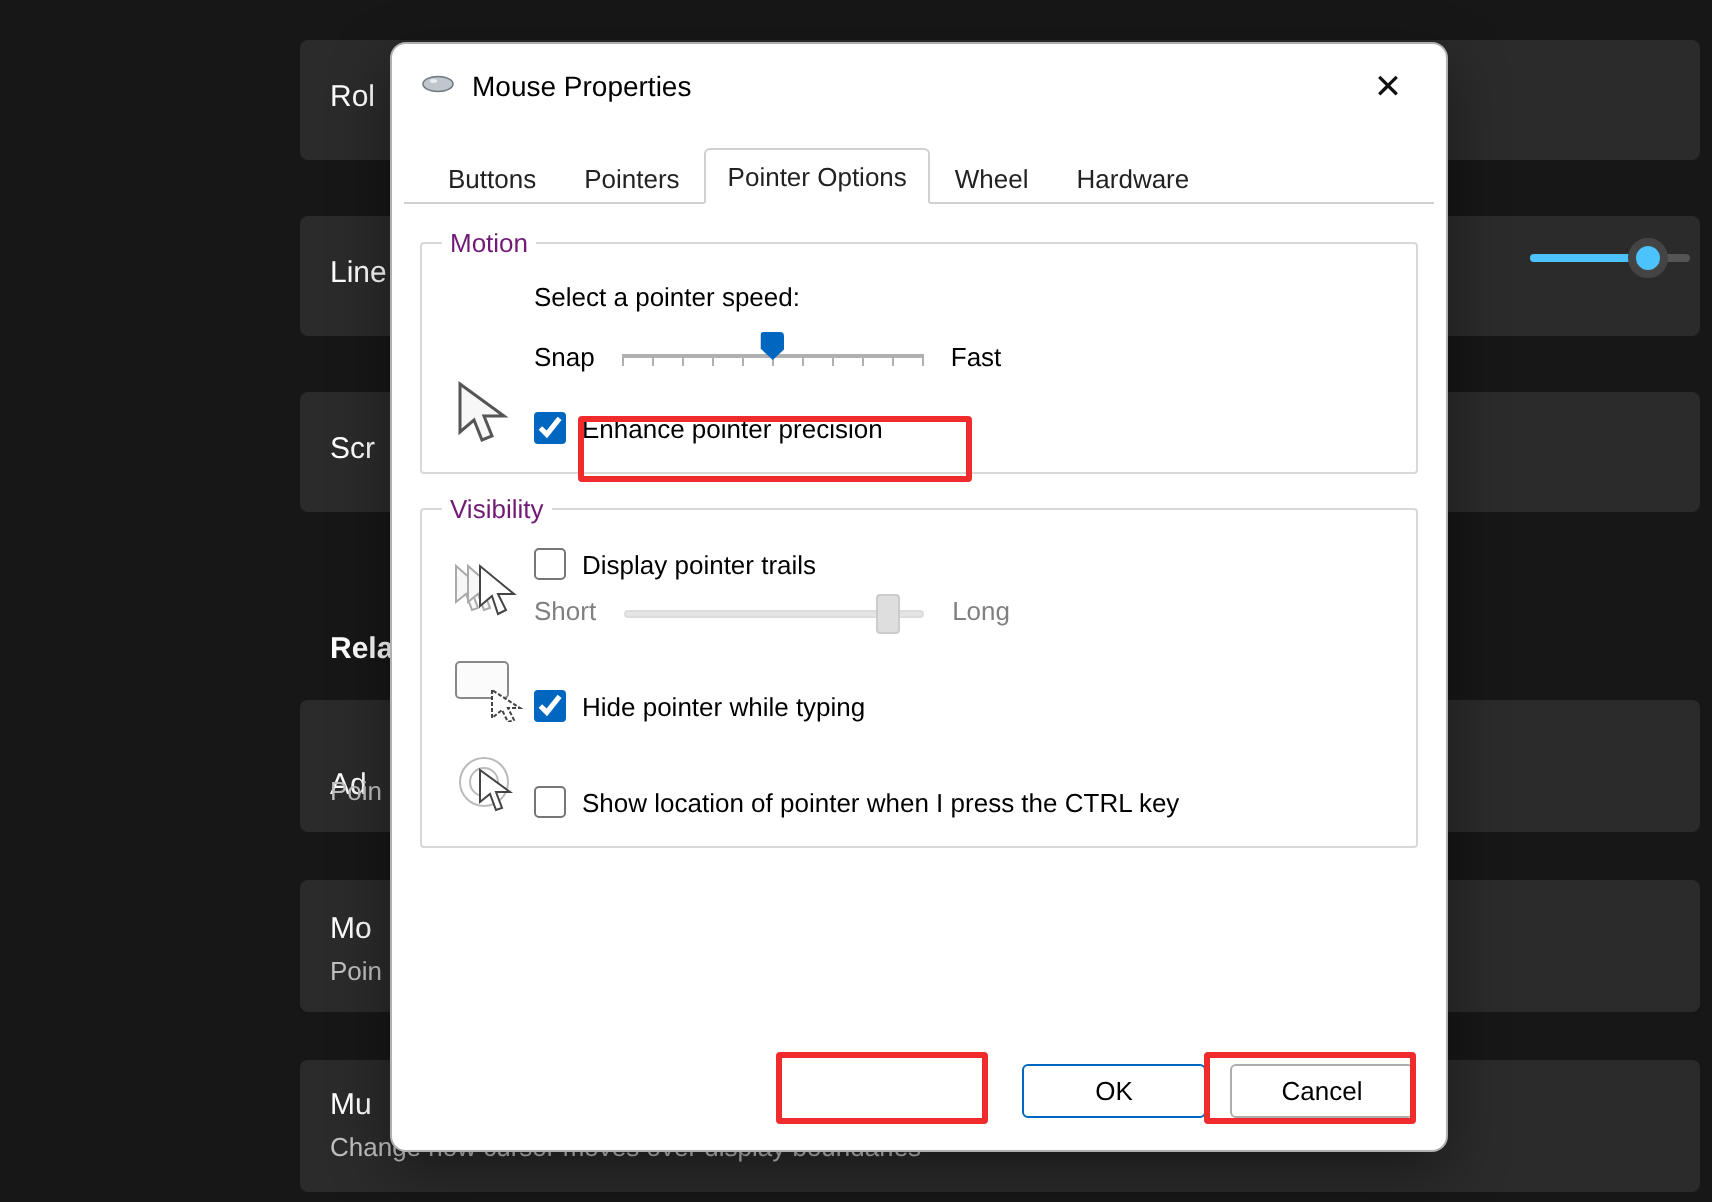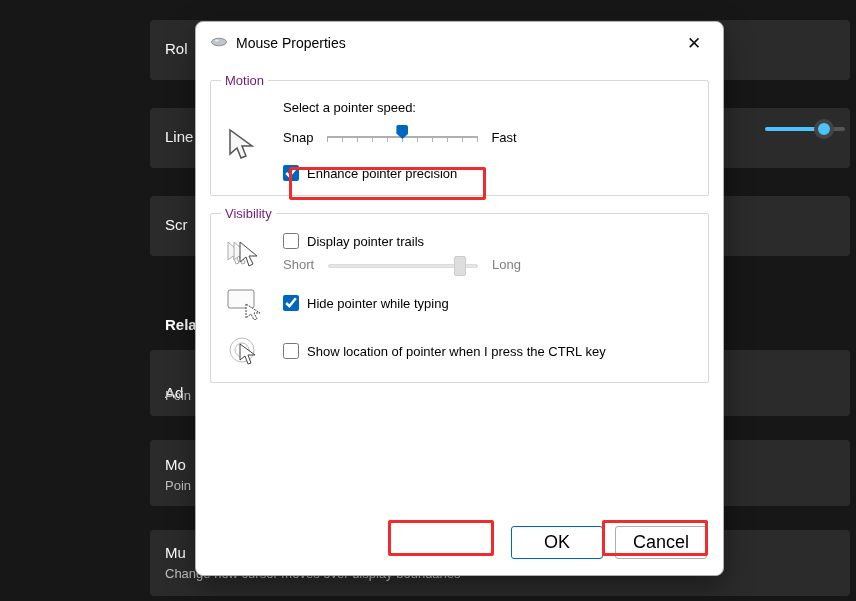--- a/index.html
+++ b/index.html
@@ -102,21 +102,21 @@
     border: 1px solid #d8d8d8;
     border-radius: 2px;
     padding: 6px 10px 14px 10px;
     margin-bottom: 10px;
     position: relative;
   }
   fieldset.group > legend {
     font-size: 13px; padding: 0 4px; color: #701a75;
   }
   .row {
-    display: flex; gap: 16px; align-items: center;
+    display: flex; align-items: flex-end;
     margin-top: 6px;
   }
   .icon-cell { width: 46px; display:flex; justify-content:center; align-items:flex-start; padding-top:4px;}
   .icon-cell svg { width: 36px; height: 34px; }
   .field-col { flex: 1; }
   .label13 { font-size: 13px; color: #000; }
   .speed-slider {
     display: flex; align-items: center; gap: 14px;
     margin-top: 12px;
   }
@@ -169,21 +169,21 @@
     width:12px;height:20px;background:#dedede;border:1px solid #ccc;border-radius:2px;
   }
   .gray { color:#808080; }
   .footer{
     display:flex;justify-content:flex-end;gap:12px;
     padding:14px 16px 16px 16px;
   }
   .btn{
     min-width:92px;
     padding:5px 12px;
-    font-size:18px;
+    font-size:13px;
     background:#fff;
     border:1px solid #adadad;
     border-radius:3px;
     cursor:pointer;
   }
   .btn.default{ border-color:#0067c0; }
 </style>
 </head>
 <body>
 
@@ -221,20 +221,27 @@
     <span class="title-icon">
       <svg viewBox="0 0 24 14">
           <ellipse cx="12" cy="7" rx="10" ry="5" fill="#bfc6cc" stroke="#6e7880"></ellipse>
           <ellipse cx="9" cy="5" rx="2.5" ry="1.3" fill="#e8edf1"></ellipse>
         </svg>
     </span>
     <span class="title-text">Mouse Properties</span>
     <span class="title-close">✕</span>
   </div>
 
+  <div class="tabs">
+    <div class="tab">Buttons</div>
+    <div class="tab">Pointers</div>
+    <div class="tab active">Pointer Options</div>
+    <div class="tab">Wheel</div>
+    <div class="tab">Hardware</div>
+  </div>
 
   <div class="content">
 
     <fieldset class="group" style="position:relative">
       <legend>Motion</legend>
       <div class="row">
         <div class="icon-cell">
           <svg viewBox="0 0 36 34">
               <path d="M4 4 L4 28 L11 22 L15 32 L20 30 L16 20 L26 20 Z" fill="#f7f7f7" stroke="#555" stroke-width="1.5"></path>
             </svg>

